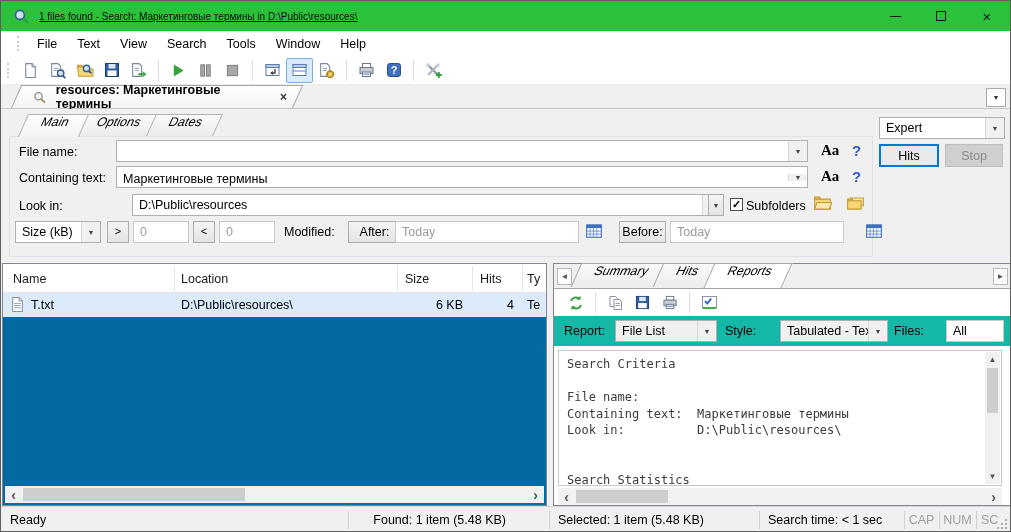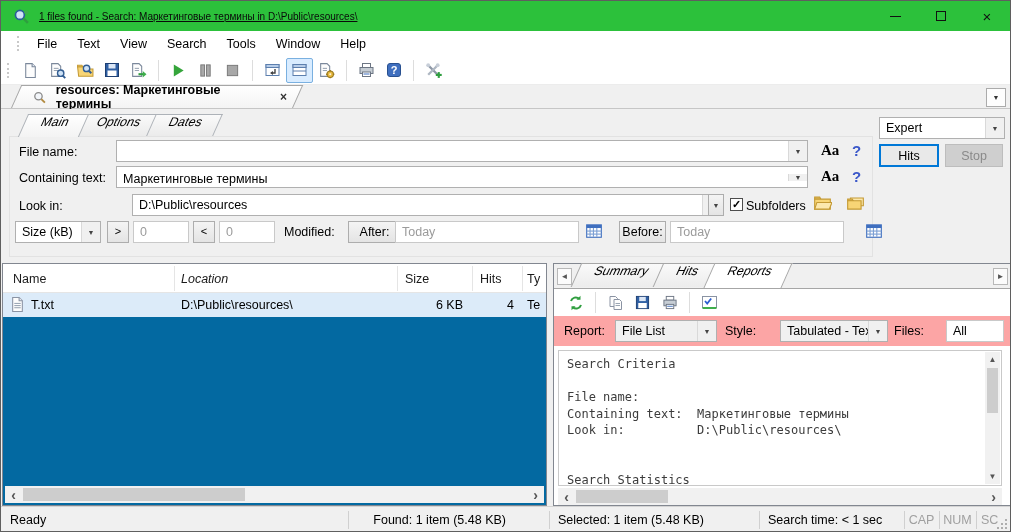--- a/index.html
+++ b/index.html
@@ -88,21 +88,21 @@
   .rightpane { left:552px; top:262px; width:459px; height:243px; border:1px solid #828790; background:#fff; }
   .rtabrow { left:0; top:0; right:0; height:25px; background:#f0f0f0; border-bottom:1px solid #a6a6a6; }
   .rtabs { position:absolute; left:22px; bottom:0; display:flex; }
   .rtab { height:24px; margin-right:-5px; border:1px solid #a6a6a6; border-bottom:none;
     background:linear-gradient(#fafafa,#ececec); transform:skewX(-24deg); }
   .rtab .inner { transform:skewX(24deg); padding:4px 16px; }
   .rtab.active { background:#ffffff; height:25px; z-index:2; position:relative; }
   .navbtn { position:absolute; top:4px; width:15px; height:17px; border:1px solid #b8b8b8; background:#fbfbfb;
     display:flex; align-items:center; justify-content:center; font-size:8px; color:#555; }
   .rtoolbar { left:0; top:25px; right:0; height:27px; background:#fff; display:flex; align-items:center; padding-left:8px; }
-  .rctrl { left:0; top:52px; right:0; height:30px; background:#fca5a5; }
+  .rctrl { left:0; top:52px; right:0; height:30px; background:#14b8a6; }
   .reportbox { left:4px; top:86px; width:444px; height:136px; border:1px solid #c9c9c9; background:#fff; }
   .report-text { position:absolute; left:8px; top:5px; right:18px; bottom:0;
     font-family:"DejaVu Sans Mono", monospace; font-size:12px; line-height:16.5px;
     white-space:pre; color:#3c3c3c; overflow:hidden; }
   .vscroll { position:absolute; right:1px; top:1px; bottom:1px; width:15px; background:#f1f1f1; }
   .vscroll .arrow { position:absolute; left:0; width:15px; height:15px; display:flex; align-items:center;
     justify-content:center; color:#555; font-size:8px; }
   .vthumb { position:absolute; left:2px; top:16px; width:11px; height:45px; background:#cdcdcd; }
 
   
@@ -379,21 +379,21 @@
       <span class="val">Expert</span>
       <span class="drop">▼</span>
     </div>
     <div class="abs startbtn">Hits</div>
     <div class="abs stopbtn">Stop</div>
   </div>
 
   <div class="abs resultpane">
     <div class="abs lvheader">
       <span class="abs lvcol" style="left:10px;">Name</span>
-      <span class="abs lvcol" style="left:178px;font-style:italic;">Location</span>
+      <span class="abs lvcol" style="left:178px;">Location</span>
       <span class="abs lvcol" style="left:402px;">Size</span>
       <span class="abs lvcol" style="left:477px;">Hits</span>
       <span class="abs lvcol" style="left:524px;">Ty</span>
       <span class="abs lvcolsep" style="left:171px;"></span>
       <span class="abs lvcolsep" style="left:394px;"></span>
       <span class="abs lvcolsep" style="left:469px;"></span>
       <span class="abs lvcolsep" style="left:519px;"></span>
     </div>
     <div class="abs lvrow">
       <span class="cell" style="left:8px;top:4px;">

